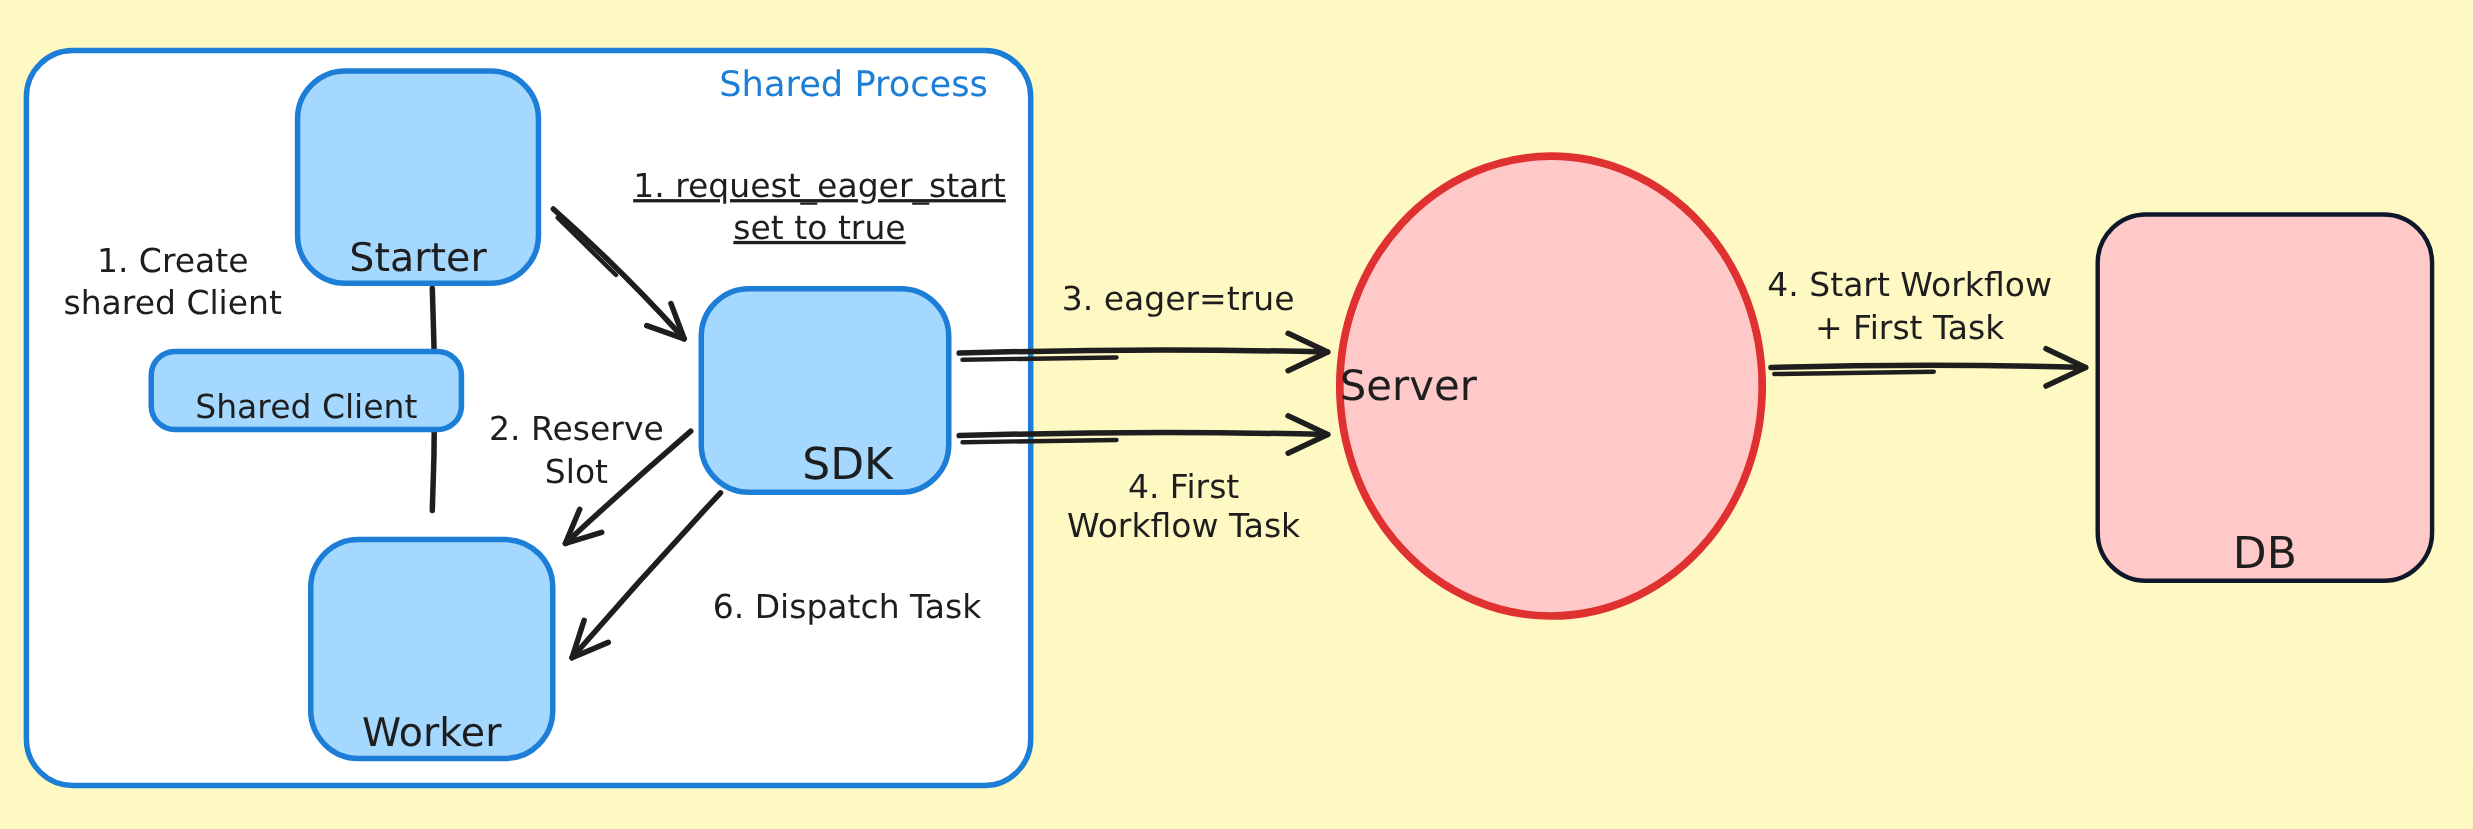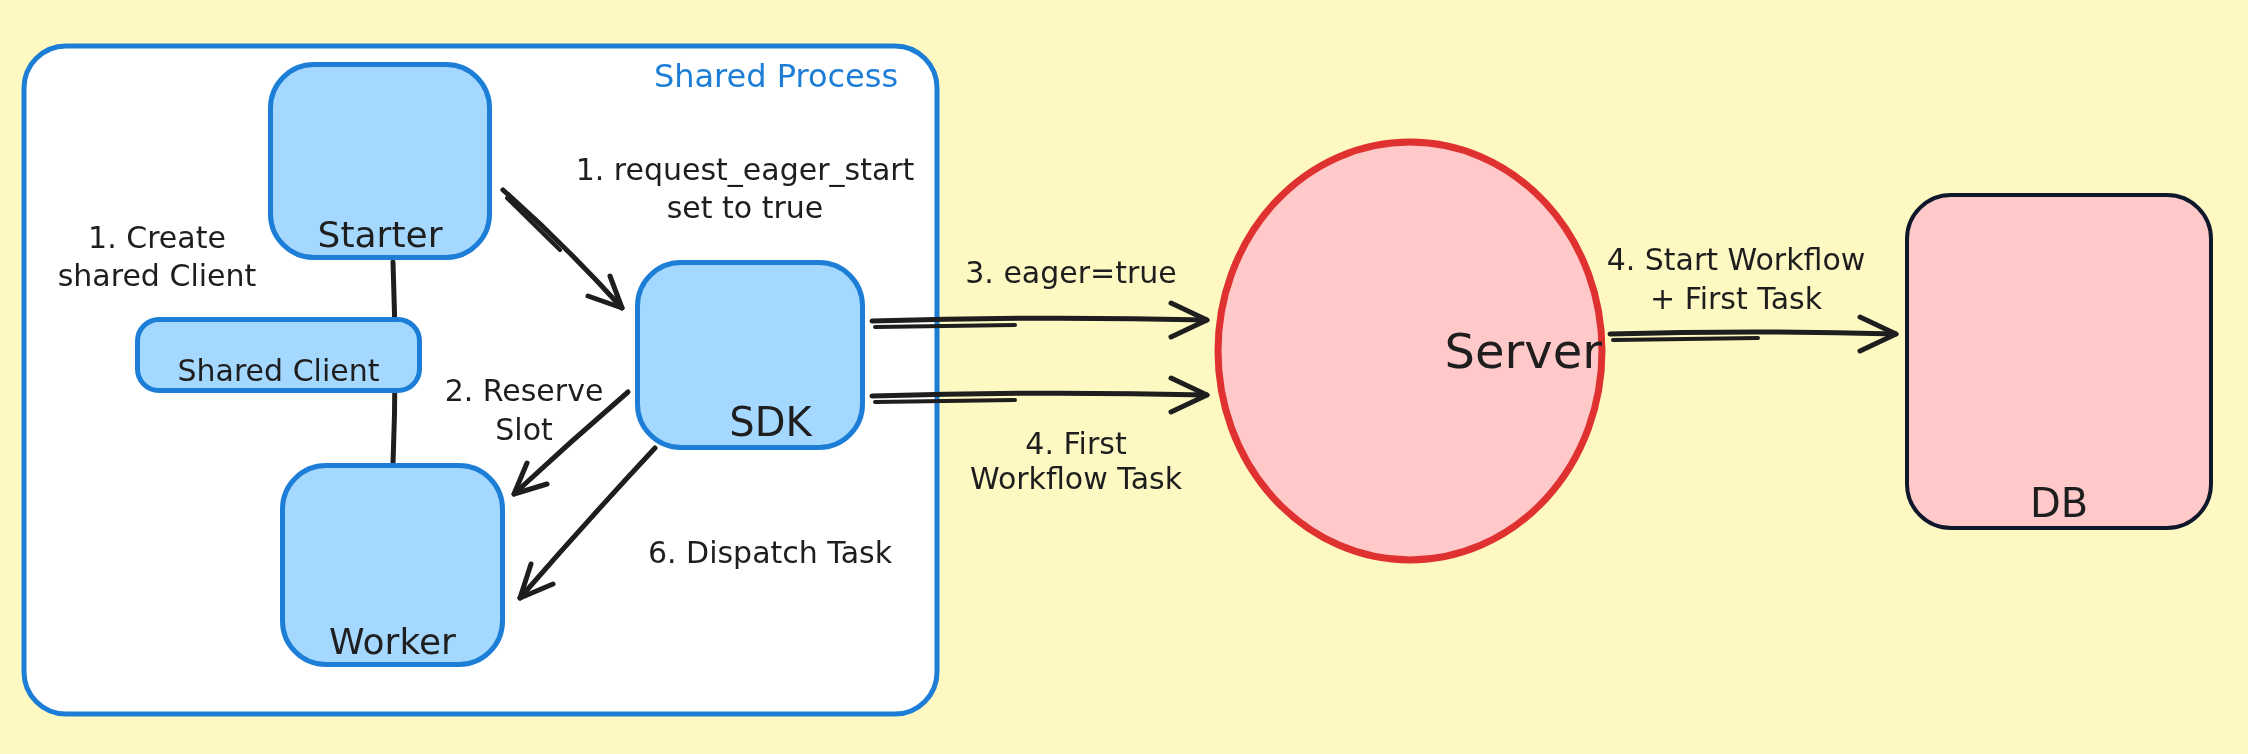--- a/index.html
+++ b/index.html
@@ -36,28 +36,28 @@
   .node.big { border-radius: 46px; font-size: 36px; }
   .node.pill { border-radius: 24px; font-size: 30px; }
   .node.red {
     background: #ffc9c9;
     border: 4px solid #0f172a;
     border-radius: 46px;
     font-size: 40px;
   }
   #starter { left: 268px; top: 62px;  width: 224px; height: 198px; }
   #shared-client { left: 135px; top: 317px; width: 287px; height: 76px; }
-  #worker  { left: 280px; top: 463px; width: 225px; height: 204px; }
+  #worker  { left: 280px; top: 488px; width: 225px; height: 204px; }
   #sdk     { left: 635px; top: 260px; width: 230px; height: 190px; font-size: 40px; padding-left: 41px; }
   #db      { left: 1905px; top: 193px; width: 308px; height: 337px; }
   #server-label {
     position: absolute;
     left: 1218px; top: 142px; width: 384px; height: 418px;
-    display: flex; align-items: center; justify-content: flex-end;
-    font-size: 48px; color: #1e1e1e;
+    display: flex; align-items: center; justify-content: flex-start;
+    font-size: 38px; color: #1e1e1e;
   }
   
   .note {
     position: absolute;
     transform: translateX(-50%);
     text-align: center;
     white-space: nowrap;
     font-size: 30px;
     line-height: 38px;
     color: #1e1e1e;
@@ -65,21 +65,21 @@
   .note span { display: block; }
   .frame-title {
     position: absolute;
     transform: translateX(-50%);
     font-size: 32px;
     line-height: 38px;
     color: #1c7ed6;
     white-space: nowrap;
   }
   #note-create   { left: 157px;  top: 219px; }
-  #note-request  { left: 745px;  top: 151px; }
+  #note-request  { left: 745px;  top: 151px; text-decoration: underline; }
   #note-reserve  { left: 524px;  top: 371px; line-height: 39px; }
   #note-eager    { left: 1071px; top: 254px; }
   #note-first    { left: 1076px; top: 426px; line-height: 35px; }
   #note-start    { left: 1736px; top: 240px; line-height: 39px; }
   #note-dispatch { left: 770px;  top: 534px; }
   #frame-label   { left: 776px;  top: 57px;  }
 </style>
 </head>
 <body>
 

